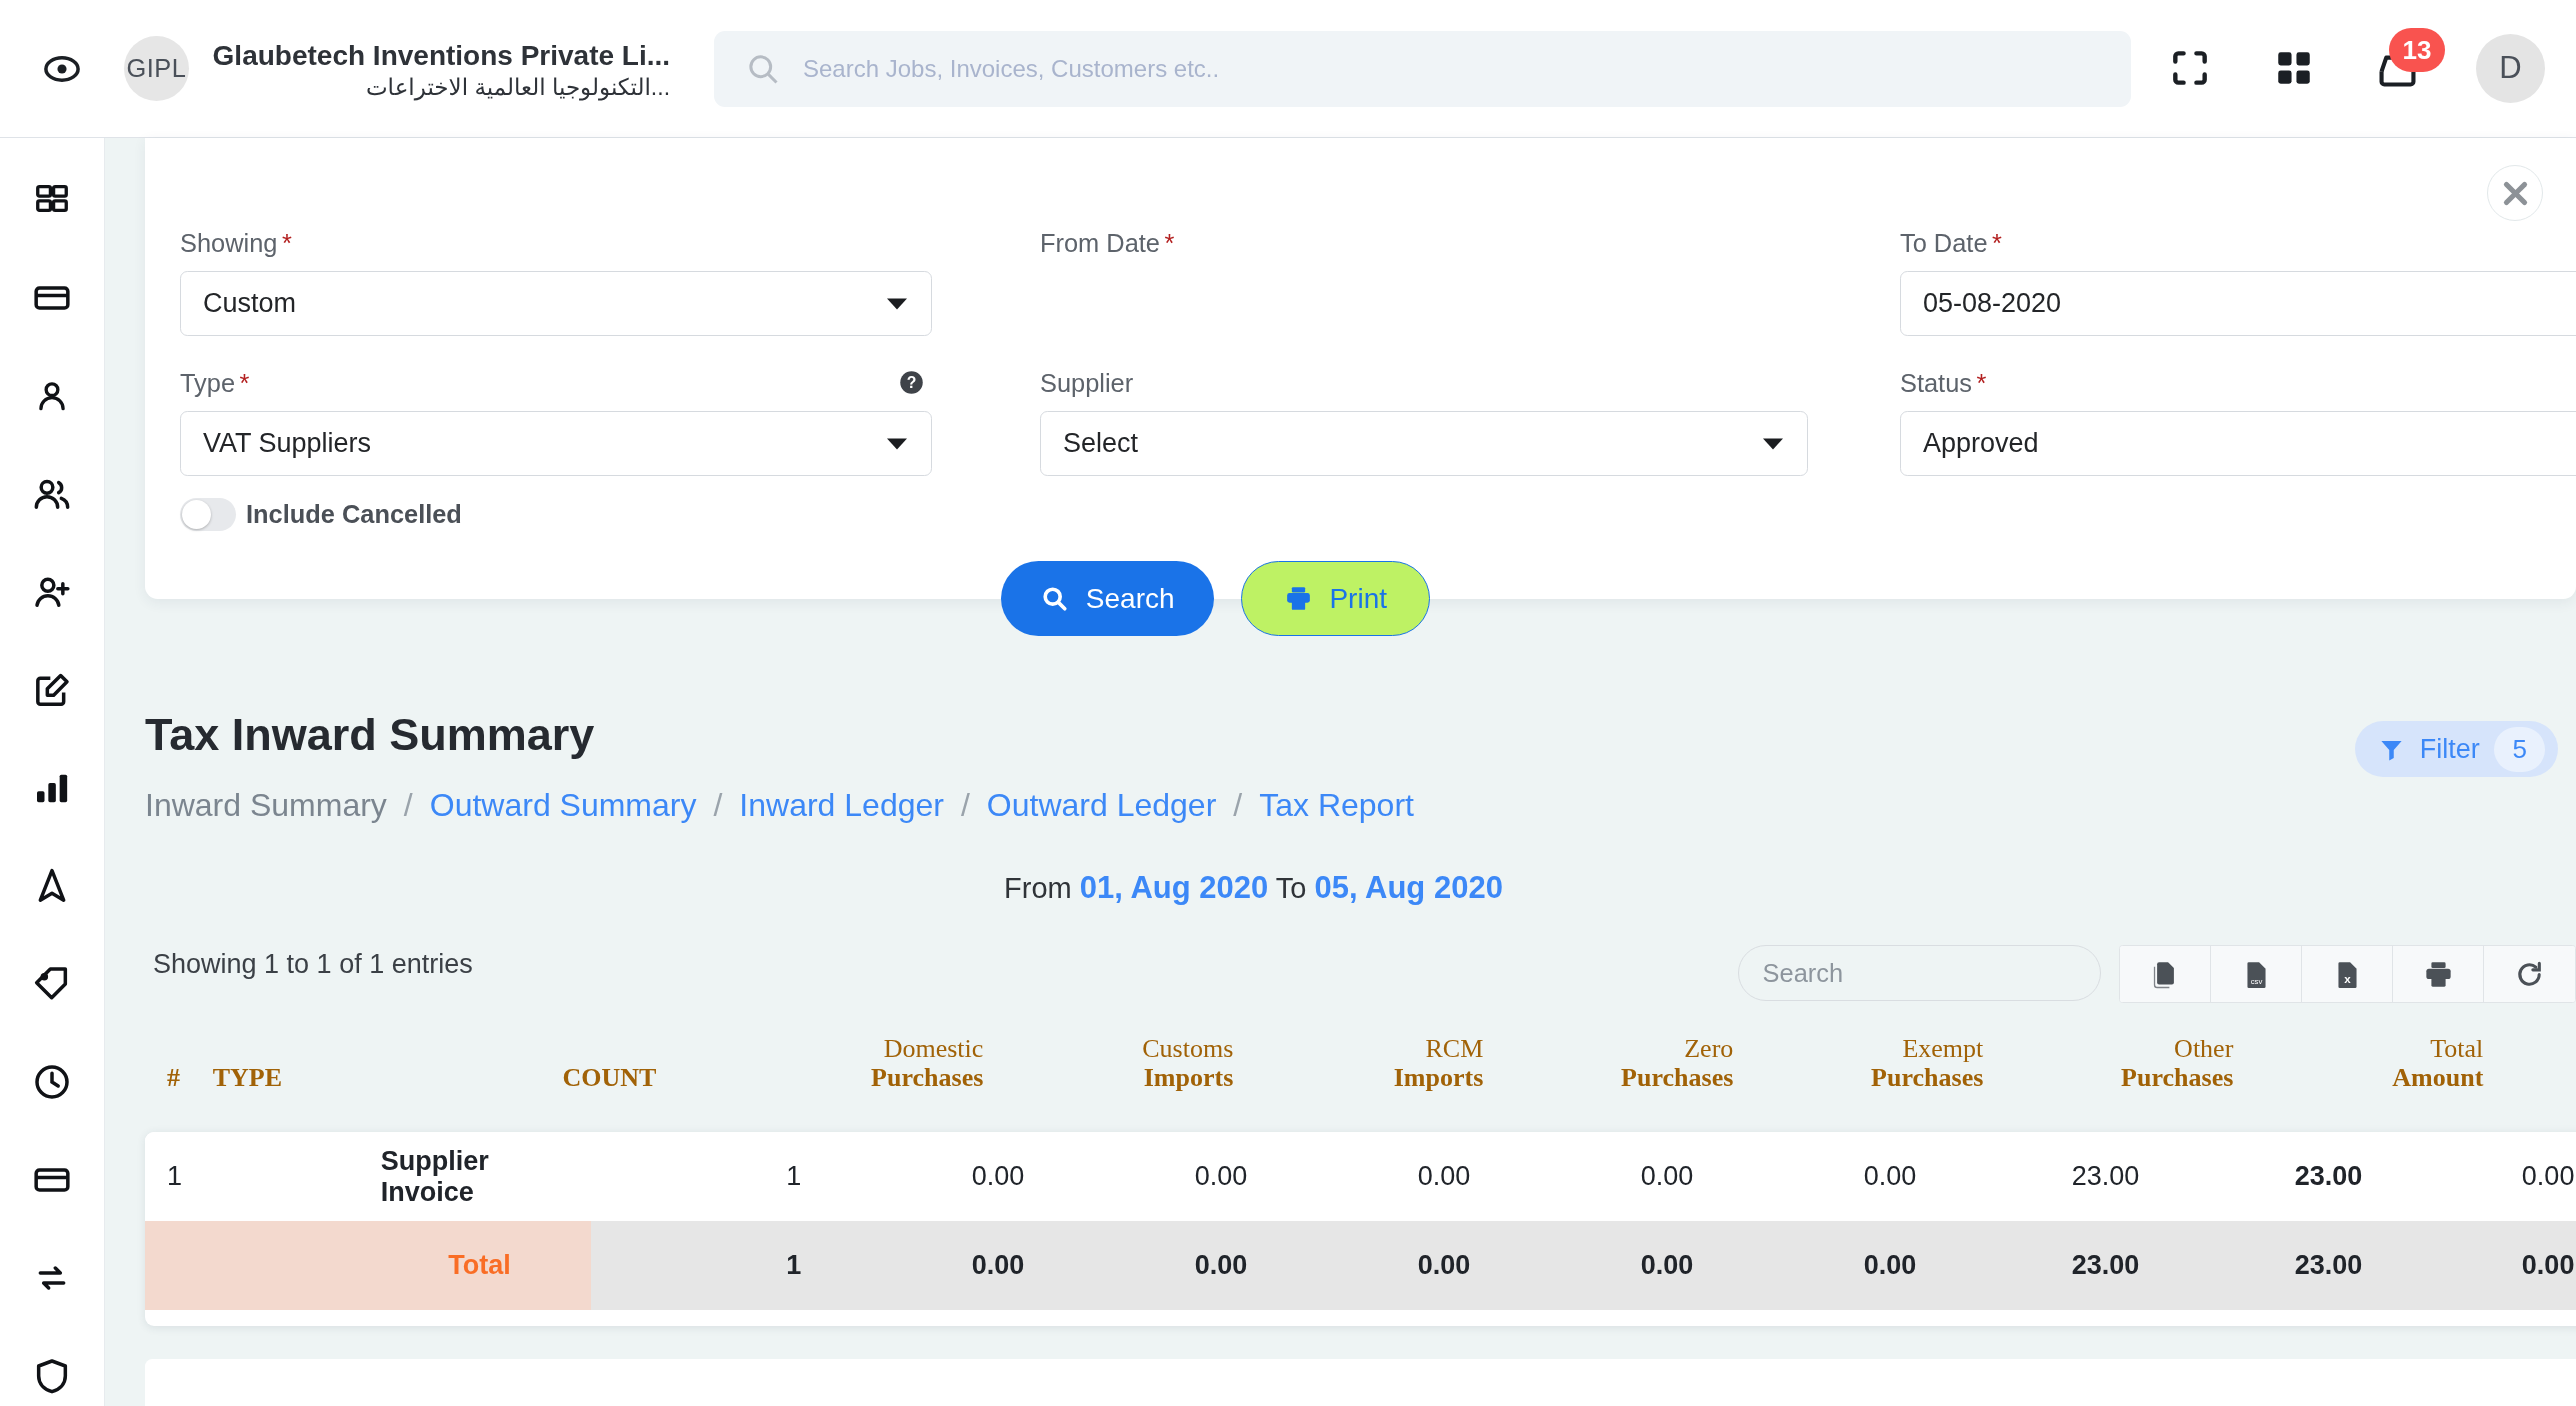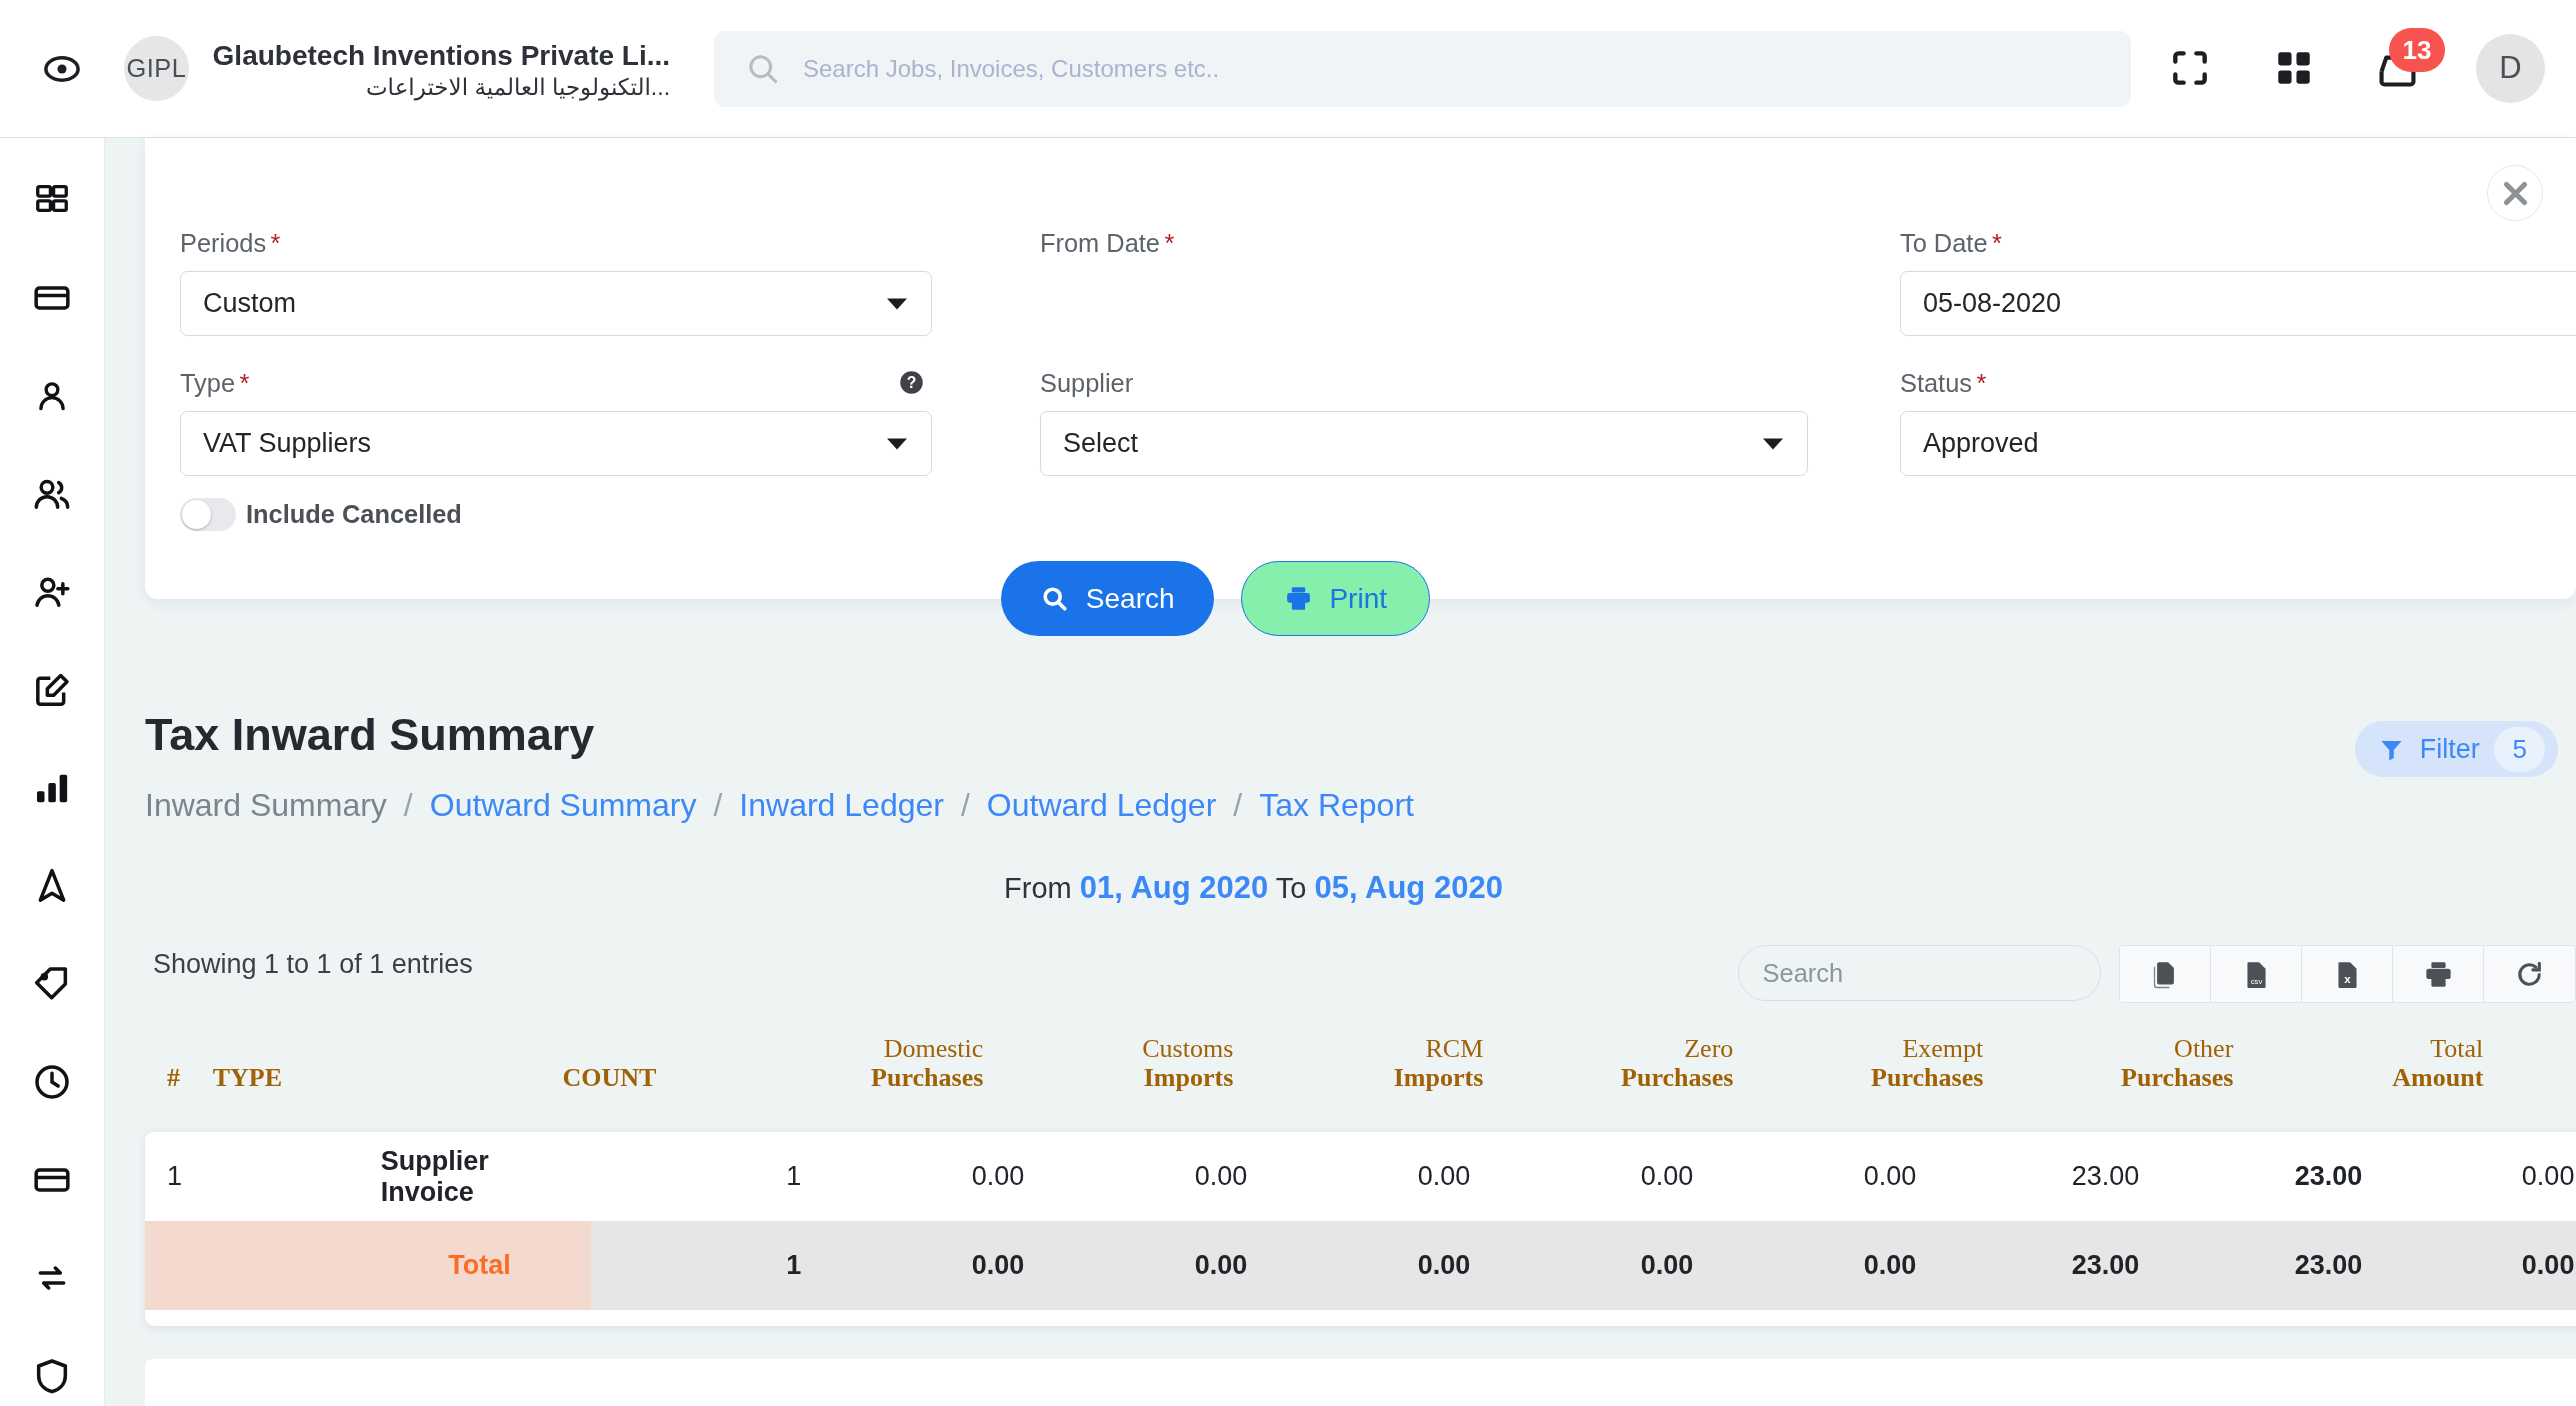--- a/index.html
+++ b/index.html
@@ -108,21 +108,21 @@
 
   .action-row {
     position: absolute; left: 0; top: 561px; width: 2431px;
     display: flex; justify-content: center; gap: 27px; z-index: 7;
   }
   .btn {
     height: 75px; border-radius: 38px; display: flex; align-items: center; justify-content: center;
     gap: 16.4px; font-size: 28px; cursor: pointer;
   }
   .btn-primary { background: #1a73e8; color: #fff; width: 213px; border: none; }
-  .btn-outline { background: #86efac; color: #1a73e8; width: 189px; border: 1.8px solid #1a73e8; }
+  .btn-outline { background: #bef264; color: #1a73e8; width: 189px; border: 1.8px solid #1a73e8; }
 
   
   .page-title {
     position: absolute; left: 145px; top: 709px;
     font-size: 45px; font-weight: bold; color: #262a30;
   }
   .breadcrumb {
     position: absolute; left: 145px; top: 787px;
     font-size: 32px; color: #7b858f; display: flex; align-items: flex-start; gap: 17px;
   }
@@ -360,21 +360,21 @@
     <svg width="31" height="31" viewBox="0 0 24 24" stroke="#8d9297" stroke-width="4" stroke-linecap="round">
       <line x1="5" y1="5" x2="19" y2="19"></line>
         <line x1="19" y1="5" x2="5" y2="19"></line>
     </svg>
   </div>
 
   <div class="fgrid">
 
     <div class="field">
       <div class="flabel">
-        <span>Periods</span>
+        <span>Showing</span>
         <span class="req">*</span>
       </div>
       <div class="control">
         <span>Custom</span>
         <span class="caret"></span>
       </div>
     </div>
 
     <div class="field wide">
       <div class="flabel">

